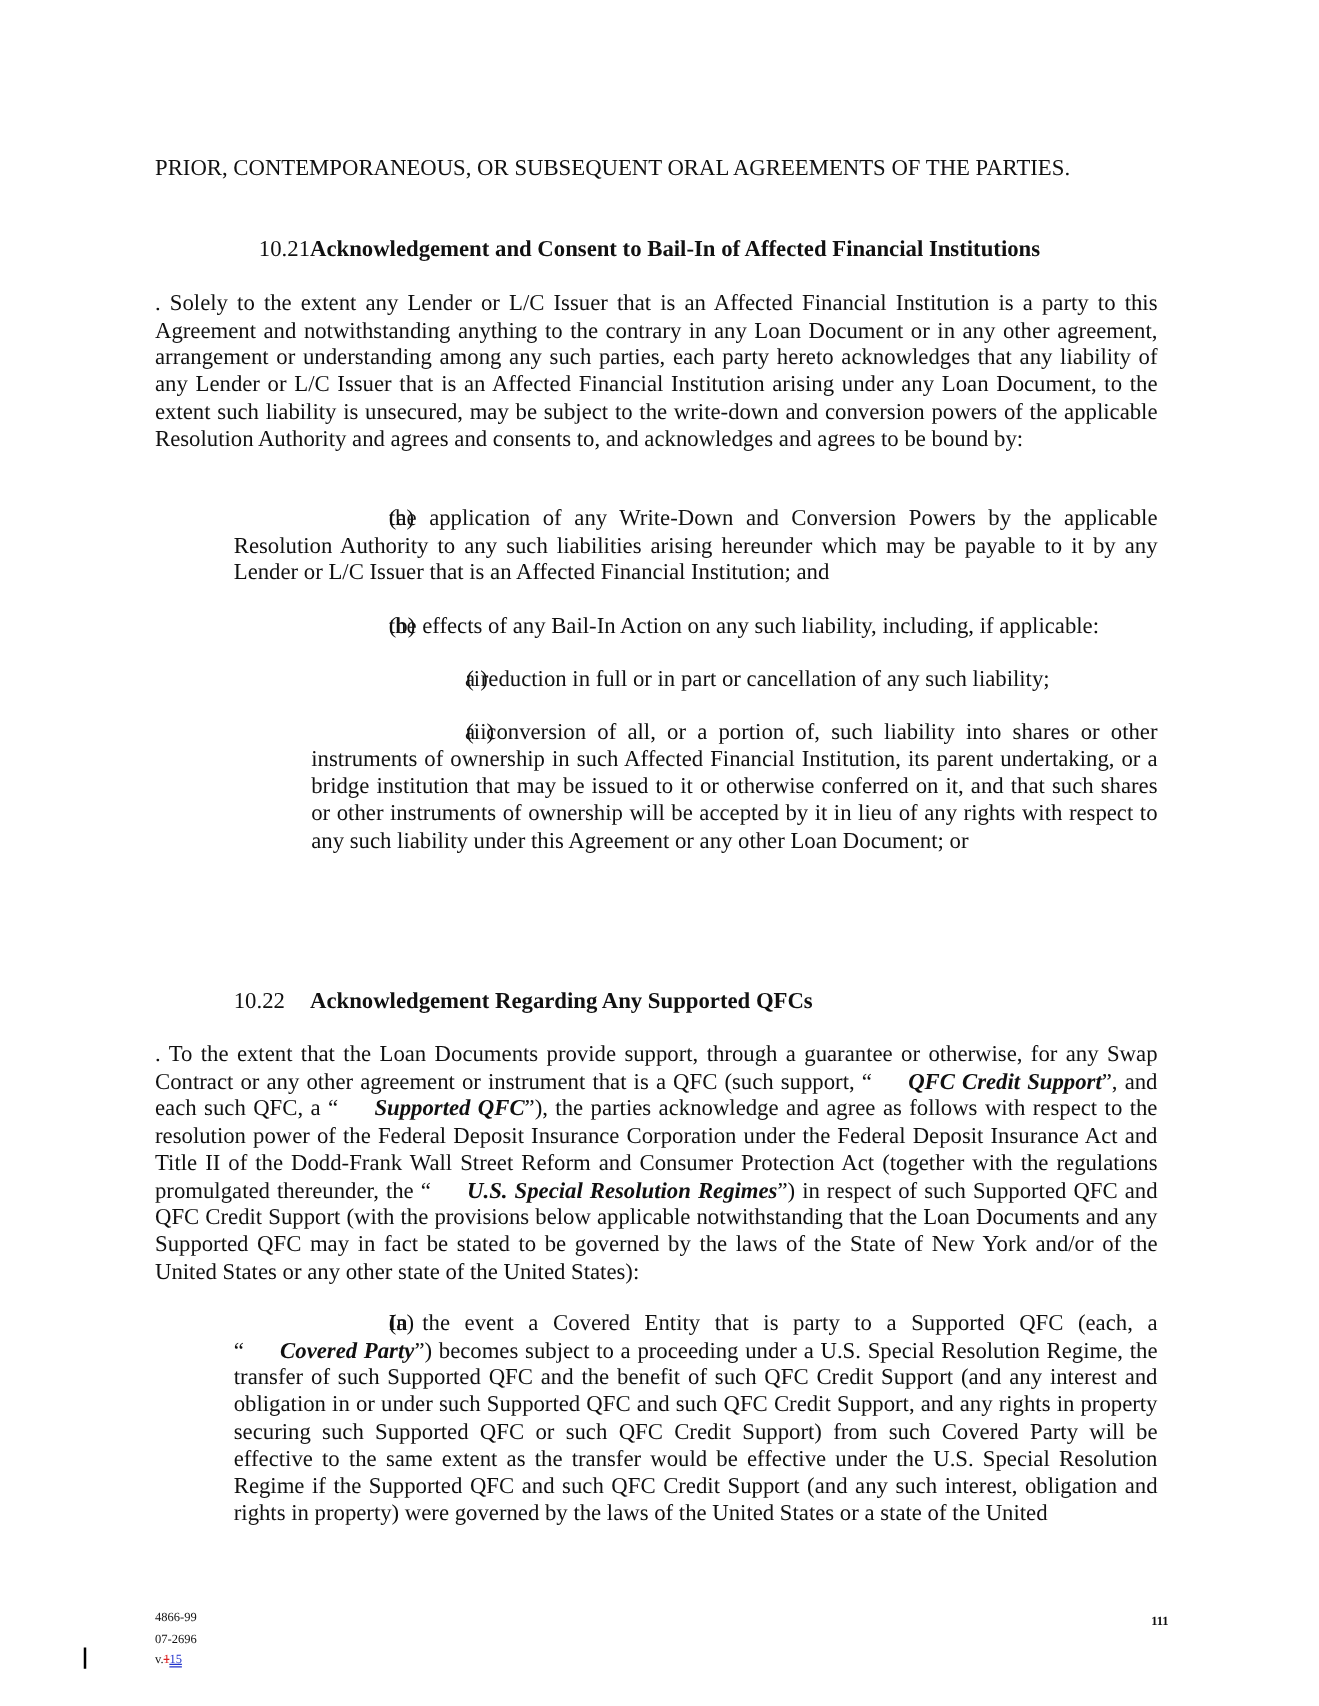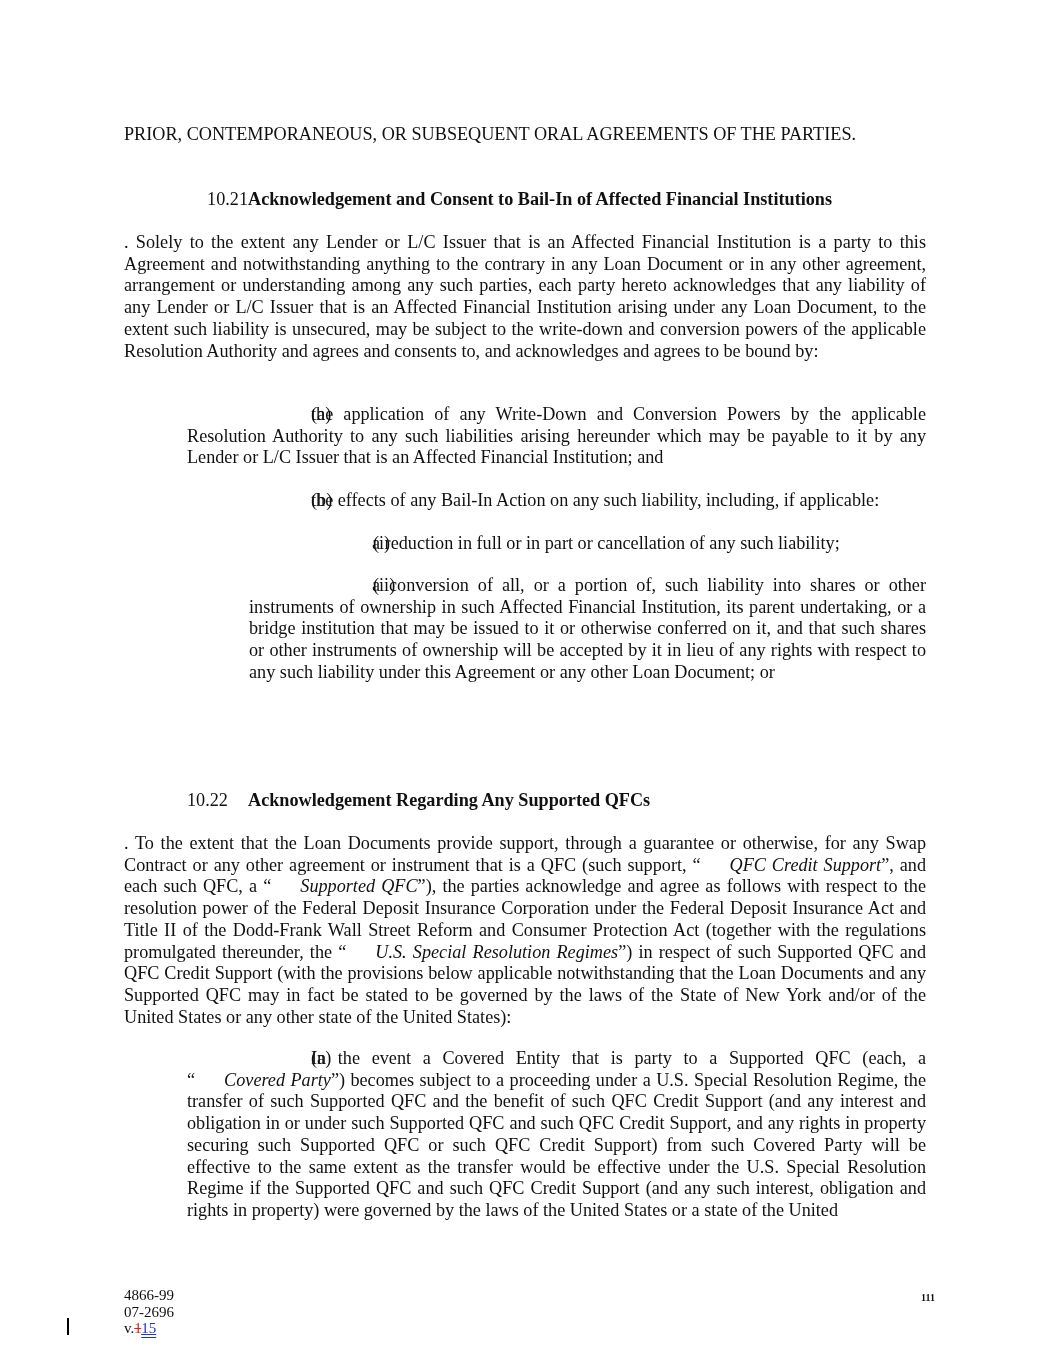--- a/index.html
+++ b/index.html
@@ -8,22 +8,22 @@
     .page { position: absolute; left: 0; top: 0; width: 1055px; height: 1166px; }
     .p { position: absolute; left: 124px; width: 802px; text-align: justify; margin: 0; }
     .p.last-left { text-align-last: left; }
     .heading { position: absolute; left: 187px; margin: 0; white-space: nowrap; }
     .heading .num { display: inline-block; width: 61px; }
     .heading .title { font-weight: bold; }
     .ind1 { left: 187px; width: 739px; }
     .ind2 { left: 249px; width: 677px; }
     .tab1 { display: inline-block; width: 62px; }
     .tab1b { display: inline-block; width: 61px; }
-    .bi { font-weight: normal; font-style: italic; margin-left: 29px; }
-    .footer-left { position: absolute; left: 124px; top: 1287px; font-size: 15px; line-height: 16.5px; }
+    .bi { font-weight: bold; font-style: italic; margin-left: 29px; }
+    .footer-left { position: absolute; left: 124px; top: 1287px; font-size: 10px; line-height: 16.5px; }
     .footer-right { position: absolute; left: 921px; top: 1287px; font-size: 10px; font-weight: bold; }
     .del { color: #d22; text-decoration: line-through; }
     .ins { color: #2233cc; text-decoration: underline double; }
     .change-bar { position: absolute; left: 67px; top: 1318px; width: 2px; height: 17px; background: #000; }
   </style>
 </head>
 <body>
 
 <div class="page">
 

